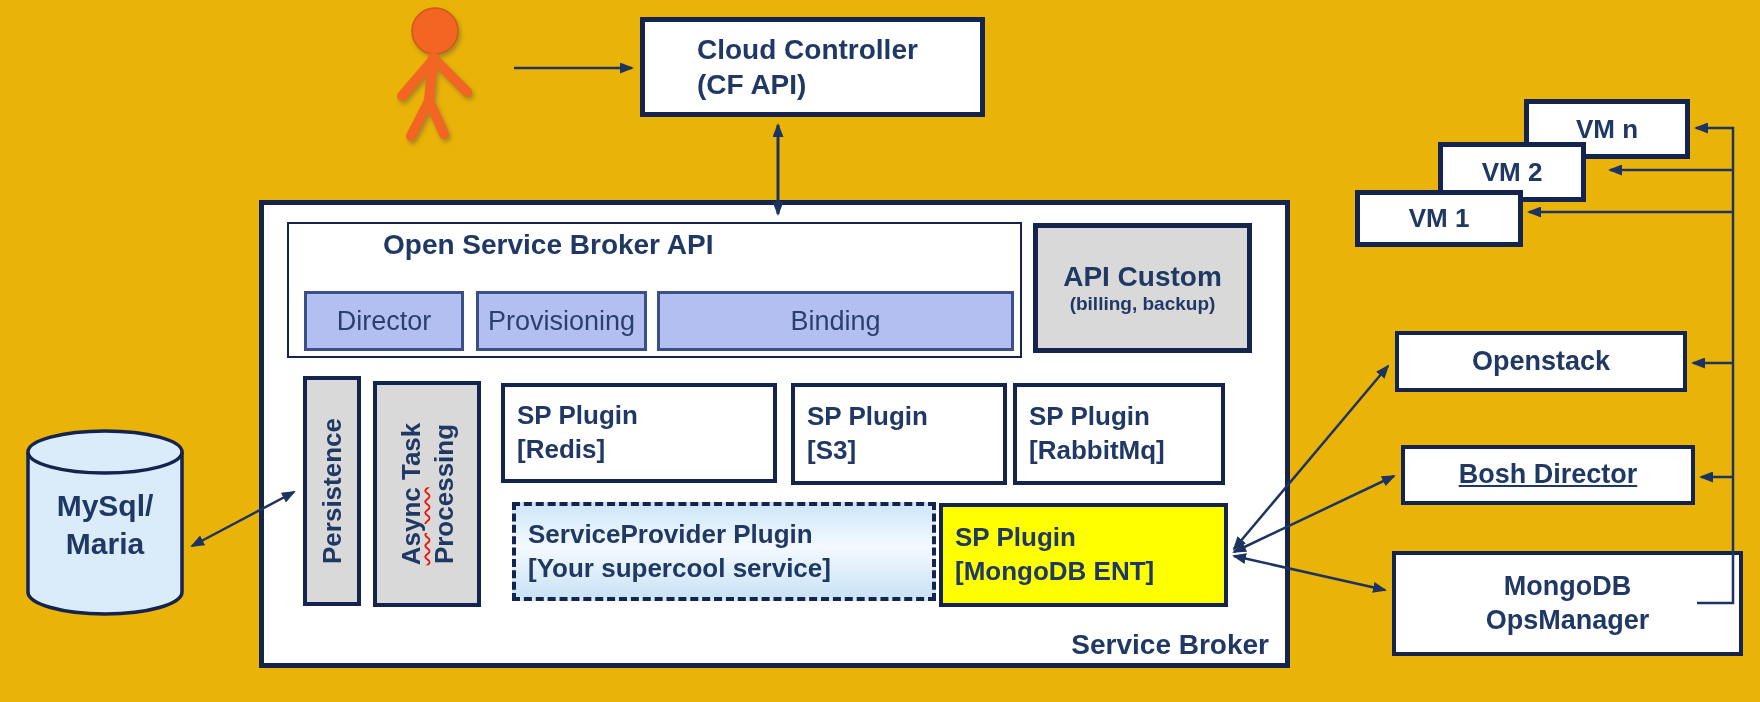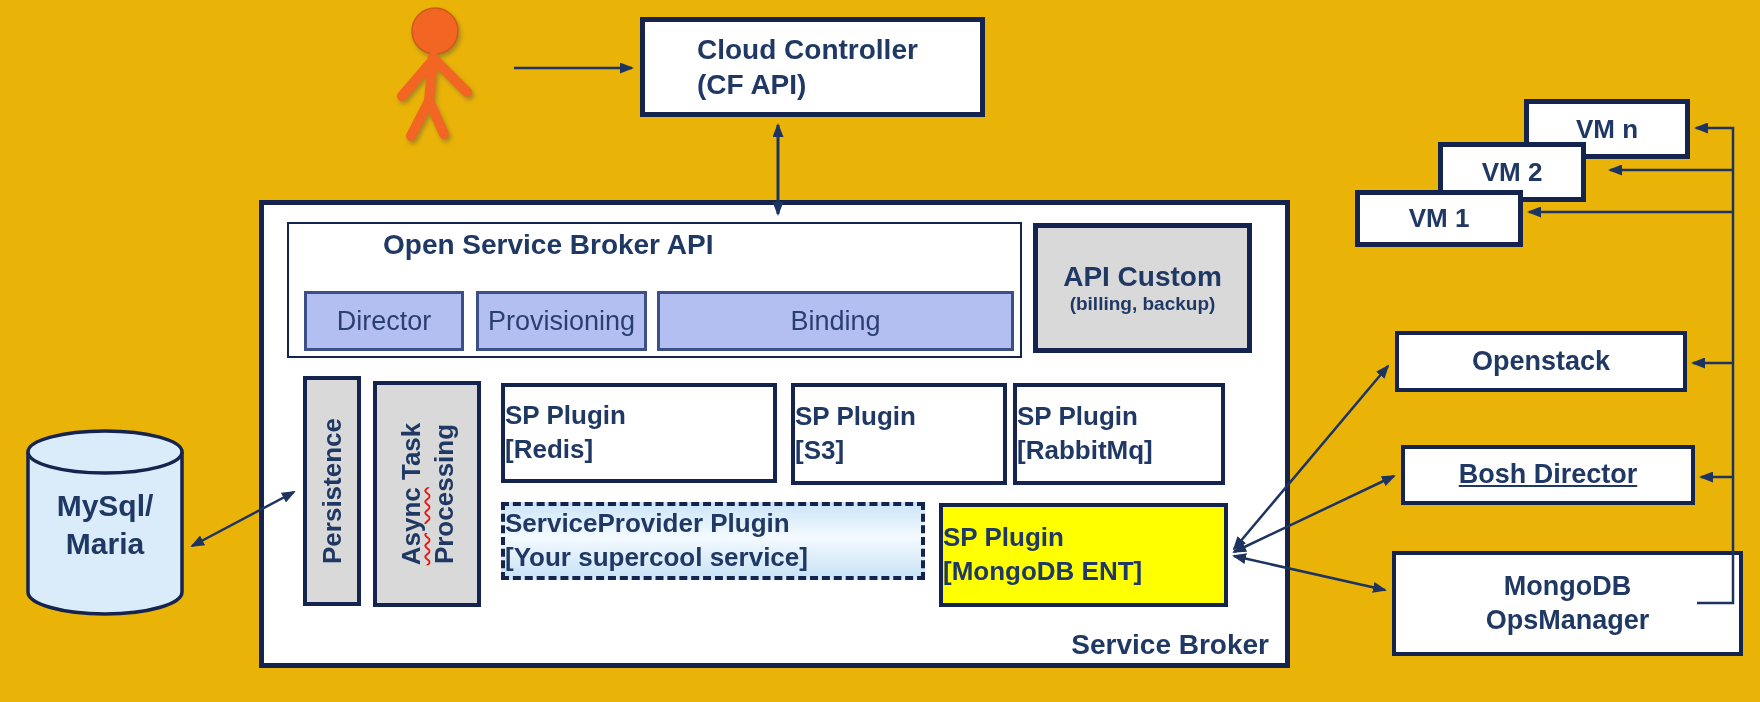--- a/index.html
+++ b/index.html
@@ -38,25 +38,25 @@
   #async{left:373px;top:381px;width:108px;height:226px;border-width:4px;background:#d9d9d9;}
   .vlabel{position:absolute;left:50%;top:50%;transform:translate(-50%,-50%) rotate(-90deg);
           white-space:pre-line;text-align:center;font-size:26px;font-weight:600;line-height:1.25;}
   #persistence .vlabel{width:230px;}
   #async .vlabel{width:226px;}
   .squig{text-decoration-line:underline;text-decoration-style:wavy;
          text-decoration-color:#e8150d;text-decoration-thickness:2px;text-underline-offset:4px;}
 
   
   .plugin{border:4px solid #15234f;background:#fff;display:flex;align-items:center;
-          padding-left:0;font-size:26px;font-weight:600;white-space:pre-line;line-height:1.3;}
+          padding-left:12px;font-size:26px;font-weight:600;white-space:pre-line;line-height:1.3;}
   #pl-redis{left:501px;top:383px;width:276px;height:100px;}
   #pl-s3{left:791px;top:383px;width:216px;height:102px;}
   #pl-rabbit{left:1013px;top:383px;width:212px;height:102px;}
-  #pl-custom{left:501px;top:502px;width:424px;height:78px;border-style:dashed;
+  #pl-custom{left:512px;top:502px;width:424px;height:99px;border-style:dashed;
      background:linear-gradient(180deg,#cfe7f8,#f4faff 45%,#c9e3f6);}
   #pl-mongo{left:939px;top:503px;width:289px;height:104px;background:#ffff00;}
 
   
   #db-svg{left:25px;top:428px;width:160px;height:190px;}
   #db-label{left:25px;top:487px;width:160px;text-align:center;font-size:30px;font-weight:600;
             white-space:pre-line;line-height:1.25;}
 
   
   .vm{border:5px solid #15234f;background:#fff;display:flex;align-items:center;justify-content:center;

